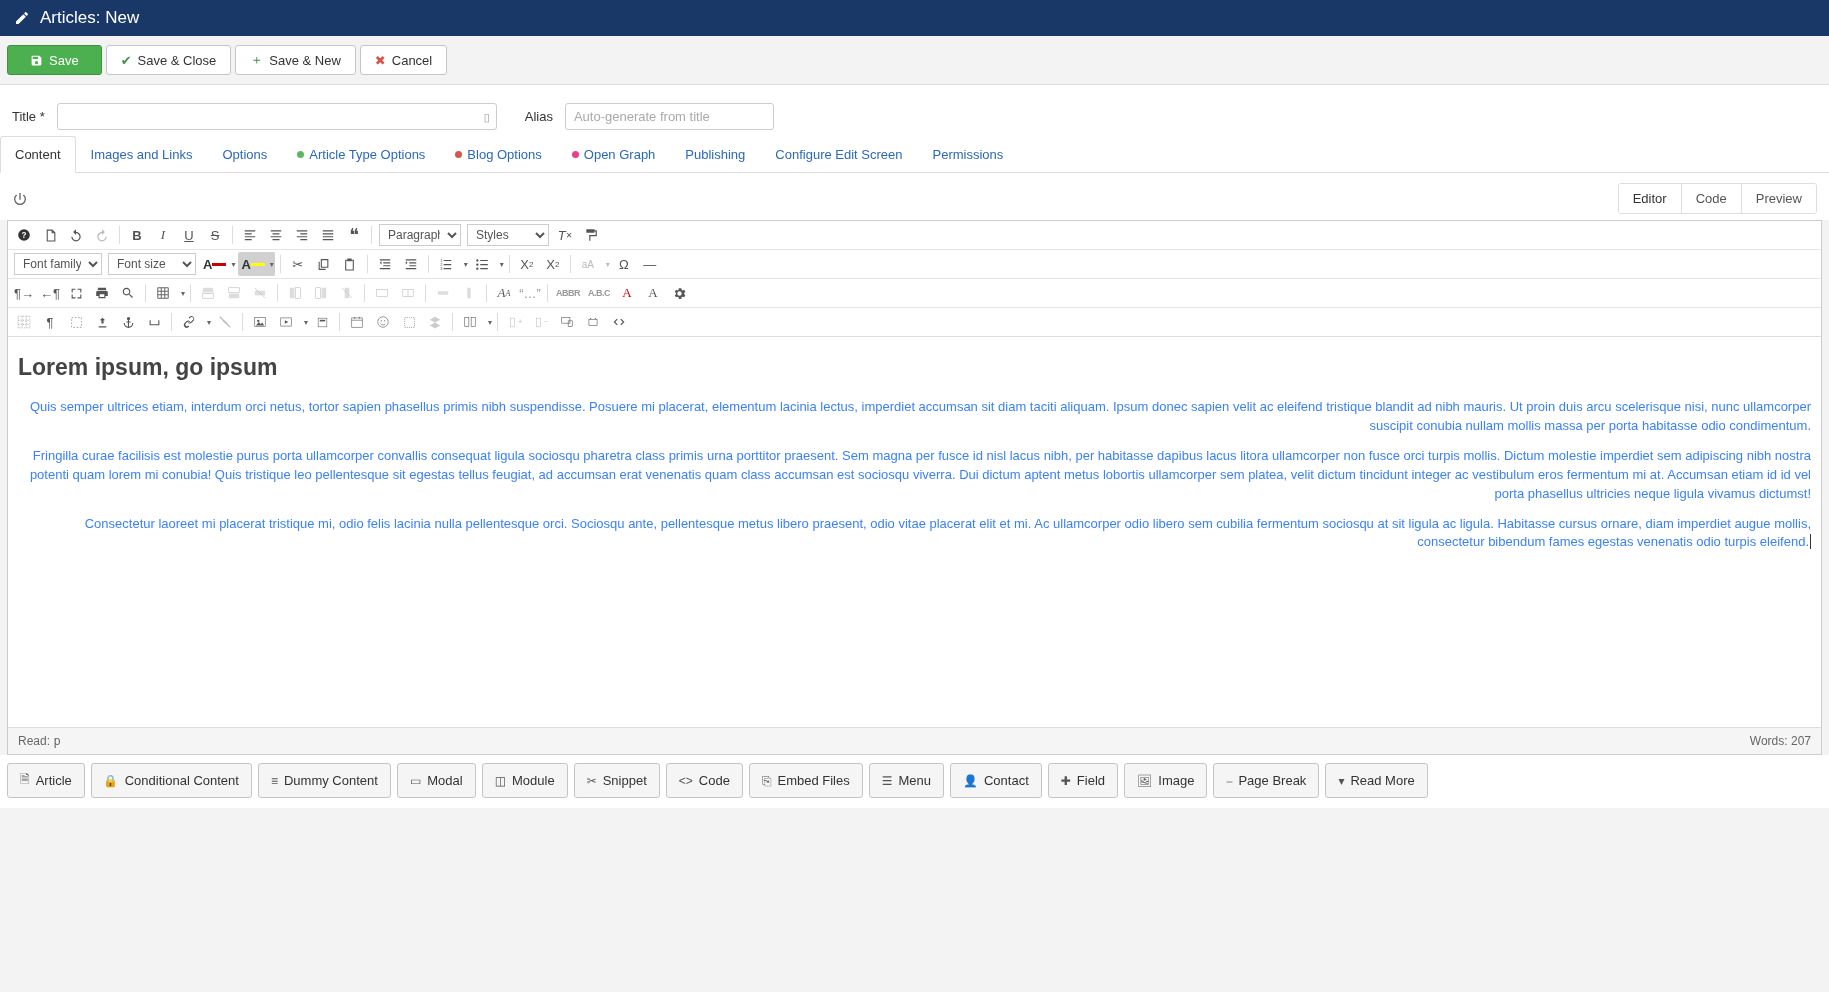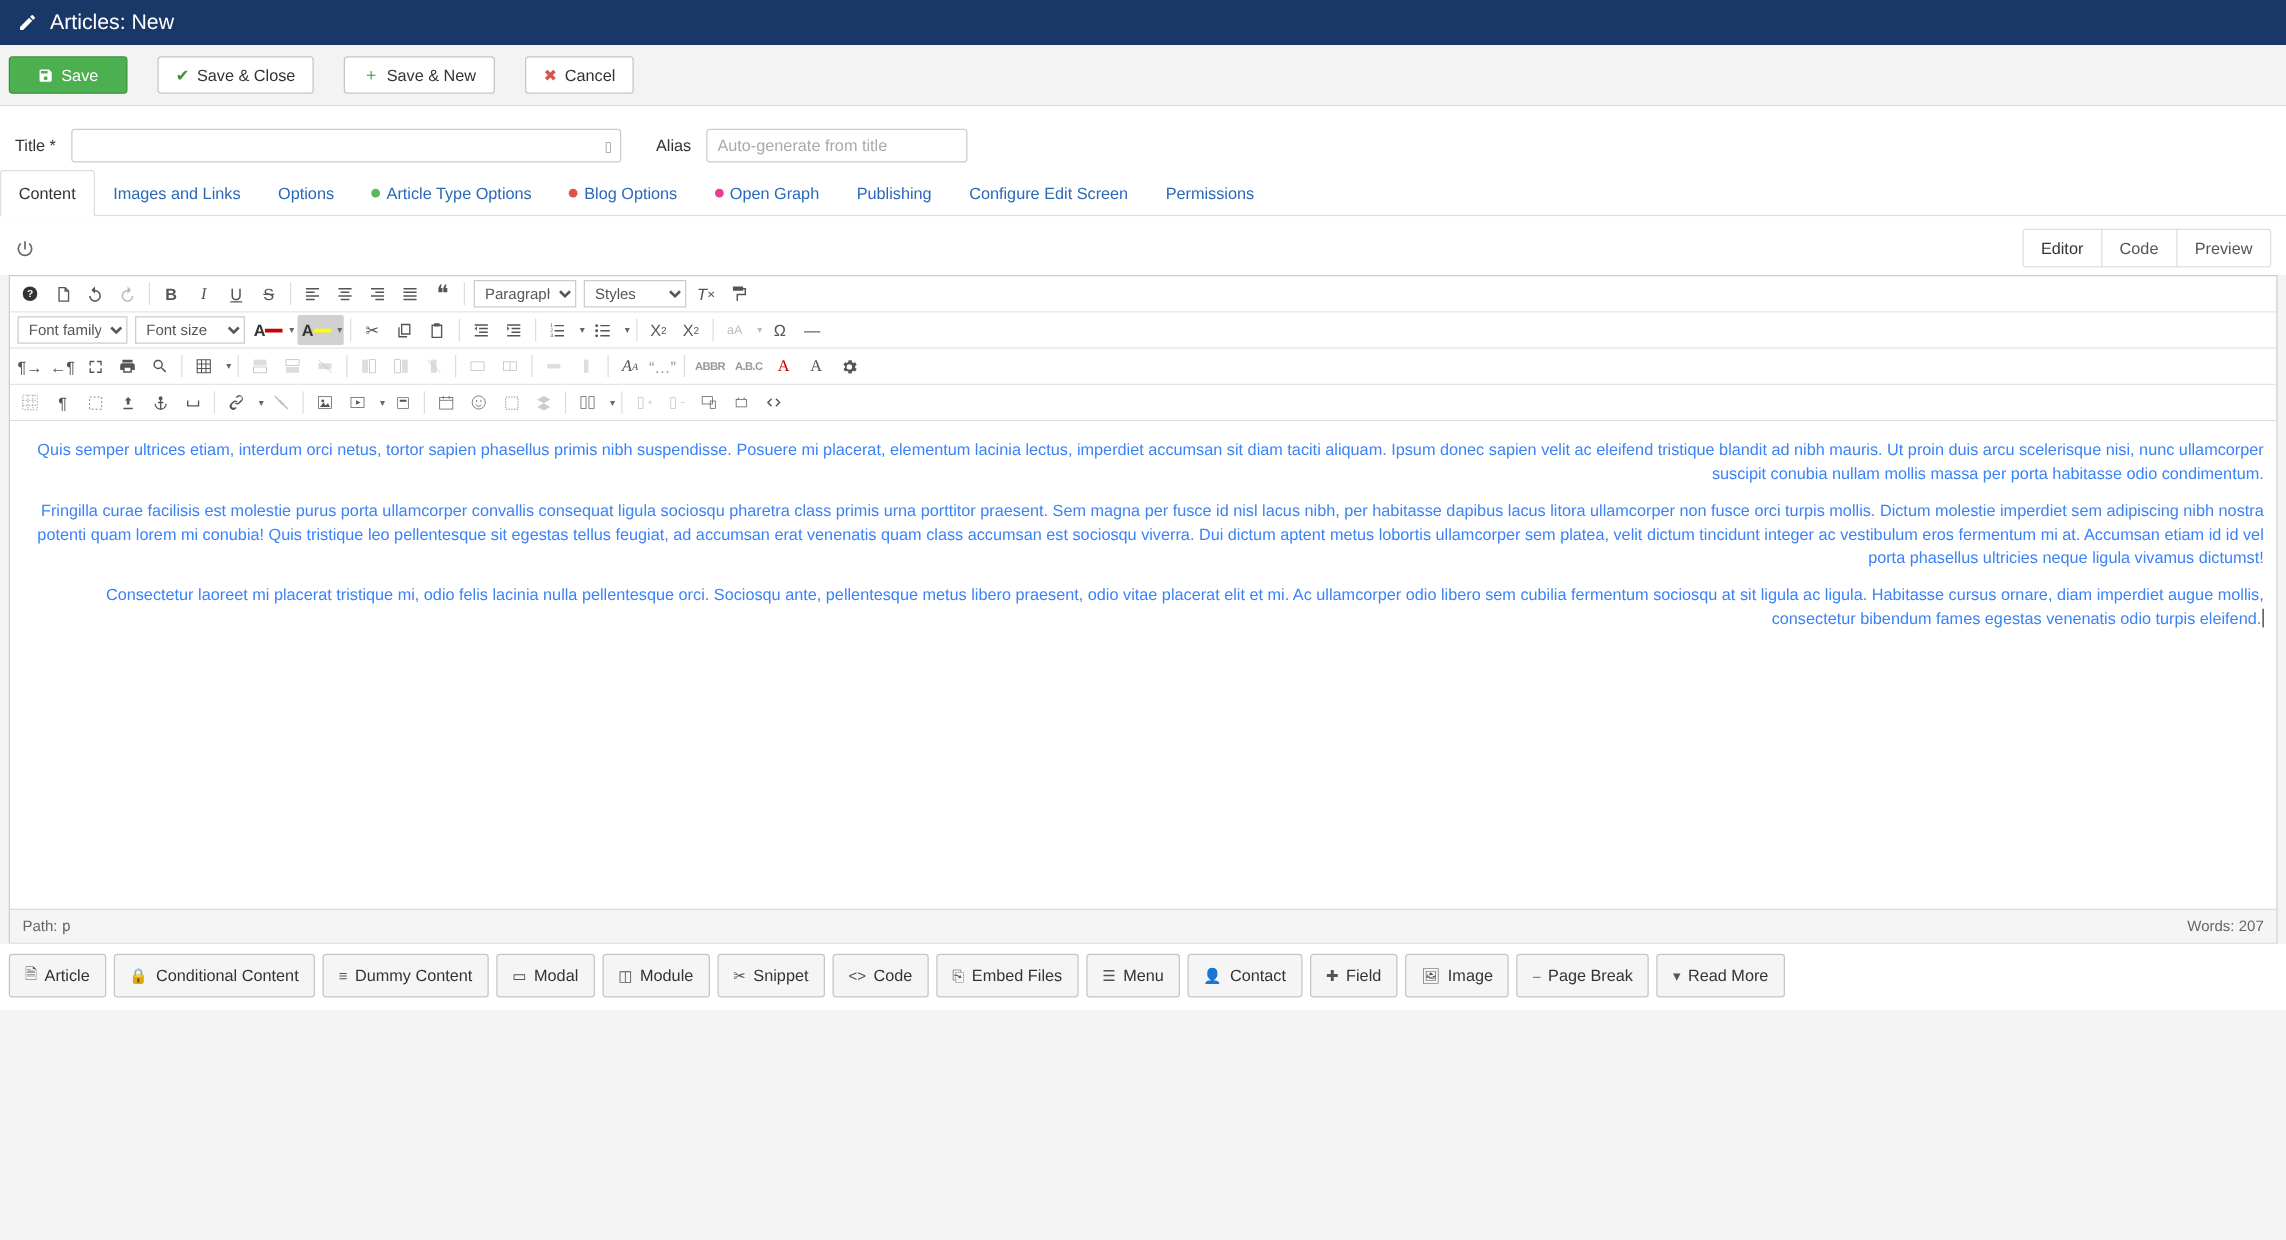--- a/index.html
+++ b/index.html
@@ -12,21 +12,21 @@
   display: flex;
   align-items: center;
   font-size: 17px;
 }
 .header .pencil-icon { margin-right: 10px; }
 
 .toolbar {
   background: #f3f3f3;
   padding: 9px 7px;
   display: flex;
-  gap: 24px;
+  gap: 4px;
   border-bottom: 1px solid #ddd;
 }
 .btn {
   display: inline-flex;
   align-items: center;
   gap: 6px;
   border: 1px solid #c5c5c5;
   background: #fff;
   padding: 5px 14px;
   border-radius: 3px;
@@ -699,27 +699,28 @@
         </span>
       <span class="tb-btn">
           <svg width="14" height="14" viewBox="0 0 24 24">
             <path stroke="#555" stroke-width="2" fill="none" d="M9 7l-5 5 5 5M15 7l5 5-5 5"></path>
           </svg>
         </span>
     </div>
   </div>
 
   <div class="editor-content">
+    <h2>Lorem ipsum, go ipsum</h2>
     <p>Quis semper ultrices etiam, interdum orci netus, tortor sapien phasellus primis nibh suspendisse. Posuere mi placerat, elementum lacinia lectus, imperdiet accumsan sit diam taciti aliquam. Ipsum donec sapien velit ac eleifend tristique blandit ad nibh mauris. Ut proin duis arcu scelerisque nisi, nunc ullamcorper suscipit conubia nullam mollis massa per porta habitasse odio condimentum.</p>
     <p>Fringilla curae facilisis est molestie purus porta ullamcorper convallis consequat ligula sociosqu pharetra class primis urna porttitor praesent. Sem magna per fusce id nisl lacus nibh, per habitasse dapibus lacus litora ullamcorper non fusce orci turpis mollis. Dictum molestie imperdiet sem adipiscing nibh nostra potenti quam lorem mi conubia! Quis tristique leo pellentesque sit egestas tellus feugiat, ad accumsan erat venenatis quam class accumsan est sociosqu viverra. Dui dictum aptent metus lobortis ullamcorper sem platea, velit dictum tincidunt integer ac vestibulum eros fermentum mi at. Accumsan etiam id id vel porta phasellus ultricies neque ligula vivamus dictumst!</p>
     <p class="cursor-mark">Consectetur laoreet mi placerat tristique mi, odio felis lacinia nulla pellentesque orci. Sociosqu ante, pellentesque metus libero praesent, odio vitae placerat elit et mi. Ac ullamcorper odio libero sem cubilia fermentum sociosqu at sit ligula ac ligula. Habitasse cursus ornare, diam imperdiet augue mollis, consectetur bibendum fames egestas venenatis odio turpis eleifend.</p>
   </div>
 
   <div class="editor-statusbar">
-    <span>Path:</span>&nbsp;
+    <span>Read:</span>&nbsp;
     <span style="font-family:monospace">p</span>
     <span class="words"><span>Words:</span> <span>207</span></span>
   </div>
 </div>
 
 <div class="bottom-buttons">
   <button class="bbtn">
       <span class="bicon">🗎</span>
       <span>Article</span>
     </button>

